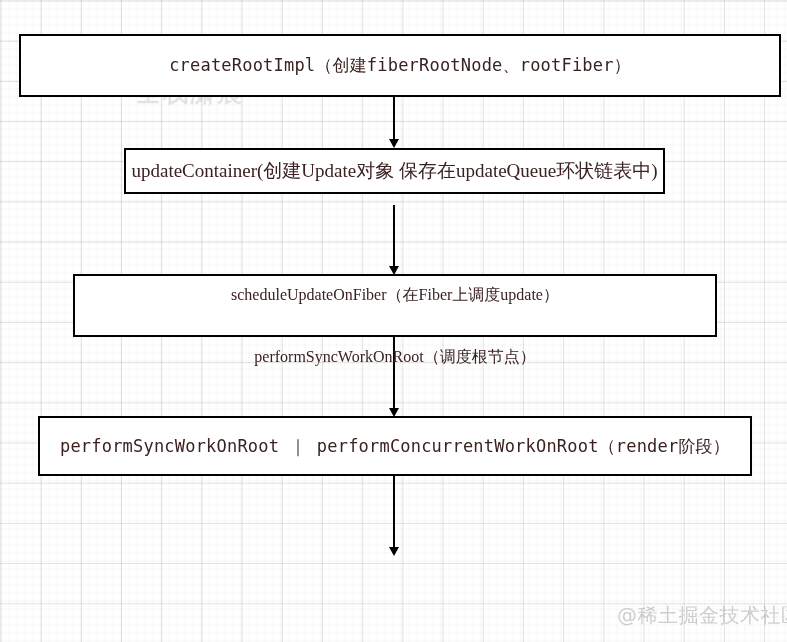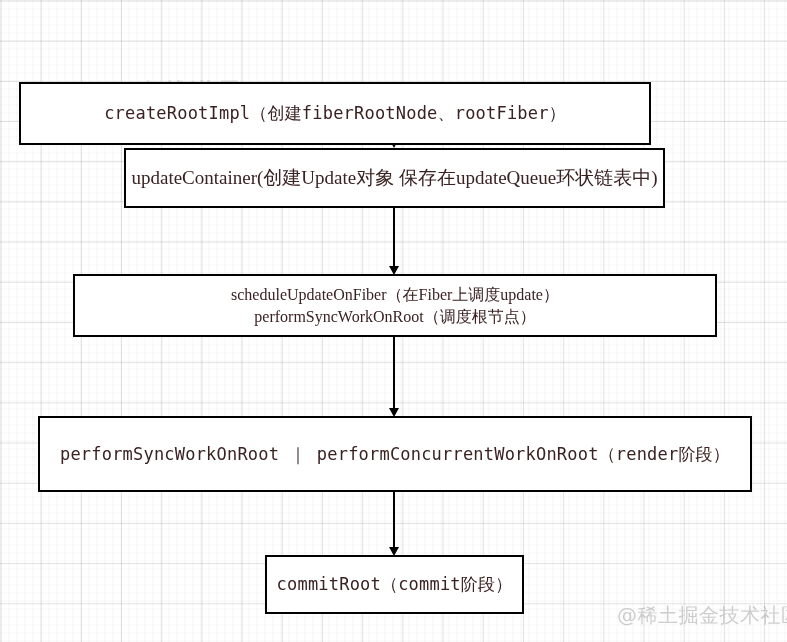--- a/index.html
+++ b/index.html
@@ -48,20 +48,21 @@
   }
   .line-serif {
     font-family: "Liberation Serif", "DejaVu Serif", serif;
     font-size: 19px;
     white-space: nowrap;
   }
   .line-serif-sm {
     font-family: "Liberation Serif", "DejaVu Serif", serif;
     font-size: 16px;
     white-space: nowrap;
+    margin-top: 40px;
   }
 
   
   .conn {
     position: absolute;
     z-index: 2;
   }
   .conn .stem {
     position: absolute;
     left: 0;
@@ -101,57 +102,54 @@
     font-size: 20px;
     color: rgba(110, 110, 115, 0.34);
     letter-spacing: 0.5px;
   }
 </style>
 </head>
 <body>
 
 <div id="canvas">
 
-  <div class="node" id="node-create-root-impl" style="left:19px; top:34px; width:632px; height:63px;margin-top:48px;">
+  <div class="node" id="node-create-root-impl" style="left:19px; top:34px; width:762px; height:63px;">
     <div class="line-mono">createRootImpl（创建fiberRootNode、rootFiber）</div>
   </div>
 
   <div class="conn" id="edge-1" style="left:393px; top:97px; width:2px; height:51px;">
     <div class="stem" style="height:42px;"></div>
     <div class="head"></div>
   </div>
 
-  <div class="node" id="node-update-container" style="left:124px; top:148px; width:541px; height:60px;">
+  <div class="node" id="node-update-container" style="left:124px; top:148px; width:541px; height:46px;">
     <div class="line-serif">updateContainer(创建Update对象  保存在updateQueue环状链表中)</div>
   </div>
 
   <div class="conn" id="edge-2" style="left:393px; top:205px; width:2px; height:70px;">
     <div class="stem" style="height:61px;"></div>
     <div class="head"></div>
   </div>
 
   <div class="node" id="node-schedule-update-on-fiber" style="left:73px; top:274px; width:644px; height:63px;">
     <div class="line-serif-sm">scheduleUpdateOnFiber（在Fiber上调度update）</div>
     <div class="line-serif-sm">performSyncWorkOnRoot（调度根节点）</div>
   </div>
 
   <div class="conn" id="edge-3" style="left:393px; top:337px; width:2px; height:80px;">
     <div class="stem" style="height:71px;"></div>
     <div class="head"></div>
   </div>
 
-  <div class="node" id="node-perform-work-on-root" style="left:38px; top:416px; width:714px; height:76px;">
+  <div class="node" id="node-perform-work-on-root" style="left:38px; top:416px; width:714px; height:60px;">
     <div class="line-mono">performSyncWorkOnRoot ｜ performConcurrentWorkOnRoot（render阶段）</div>
   </div>
 
   <div class="conn" id="edge-4" style="left:393px; top:476px; width:2px; height:80px;">
     <div class="stem" style="height:71px;"></div>
     <div class="head"></div>
   </div>
 
-  <div class="node" id="node-commit-root" style="left:265px; top:555px; width:259px; height:59px;">
-    <div class="line-mono">commitRoot（commit阶段）</div>
-  </div>
 
   <div class="watermark" id="wm-main">全栈潇晨</div>
   <div class="watermark" id="wm-corner">@稀土掘金技术社区</div>
 
 </div>
 
 </body></html>

